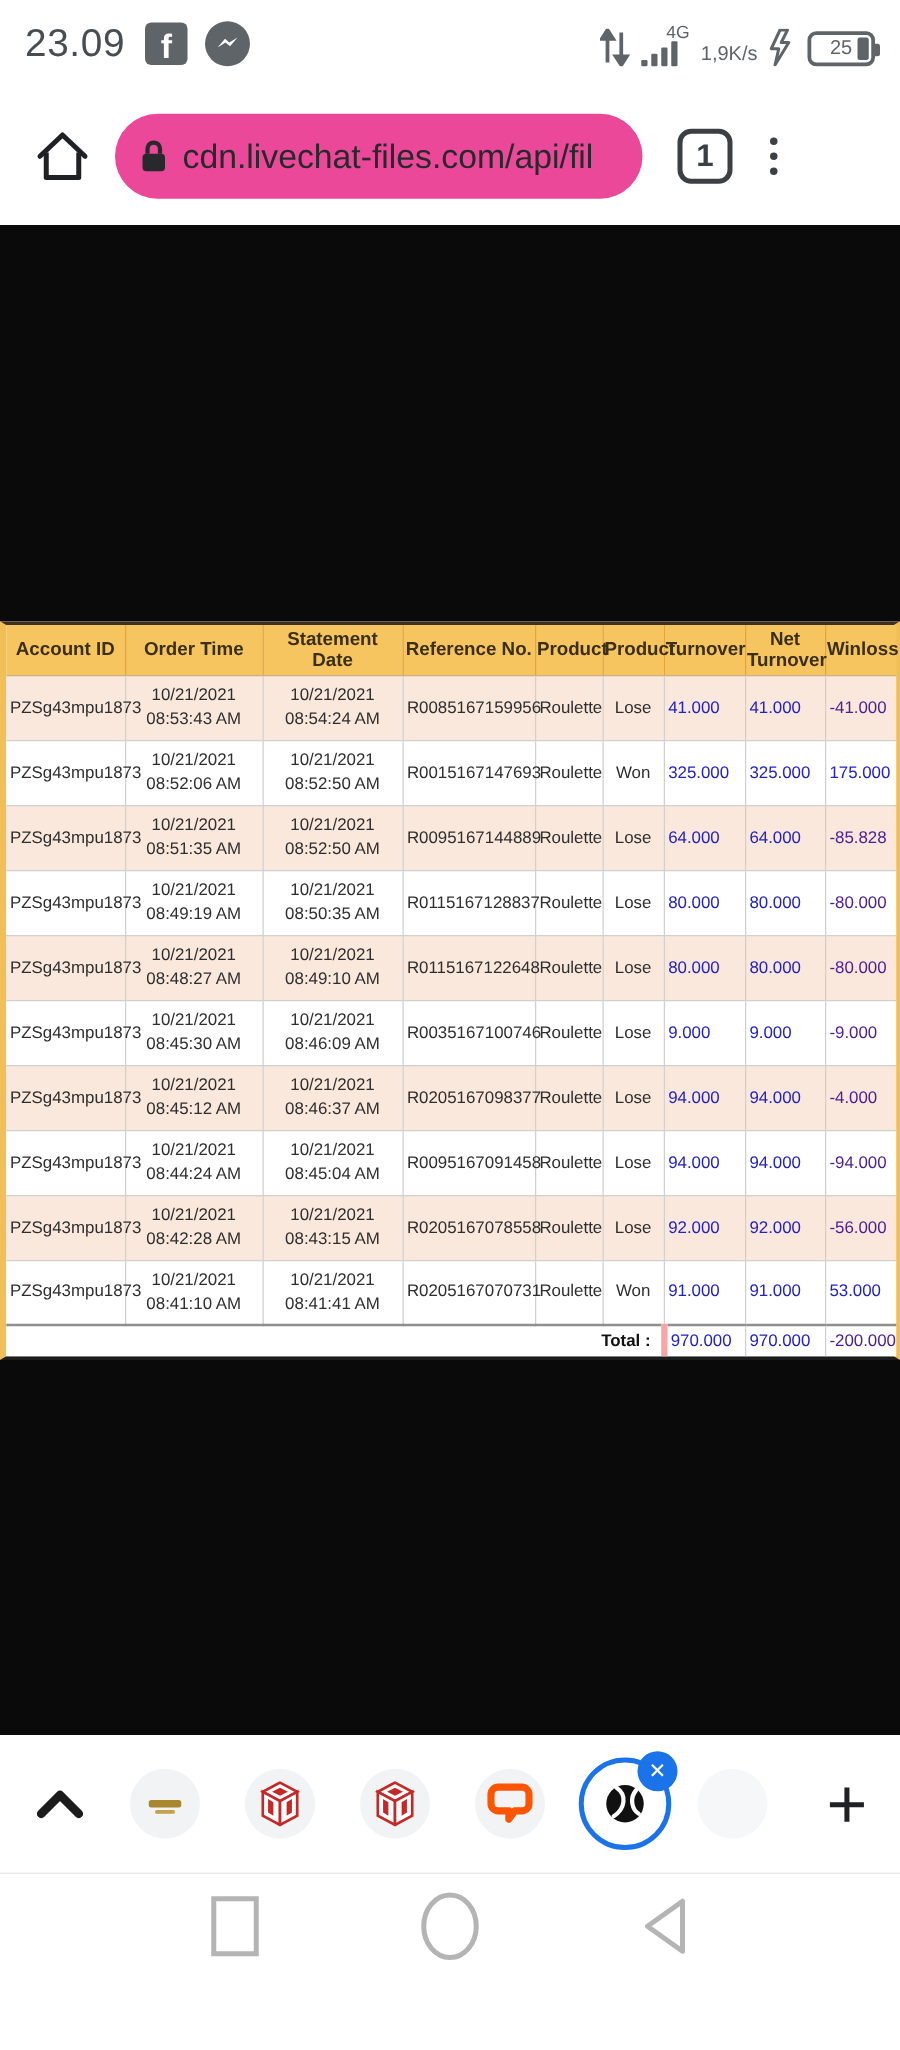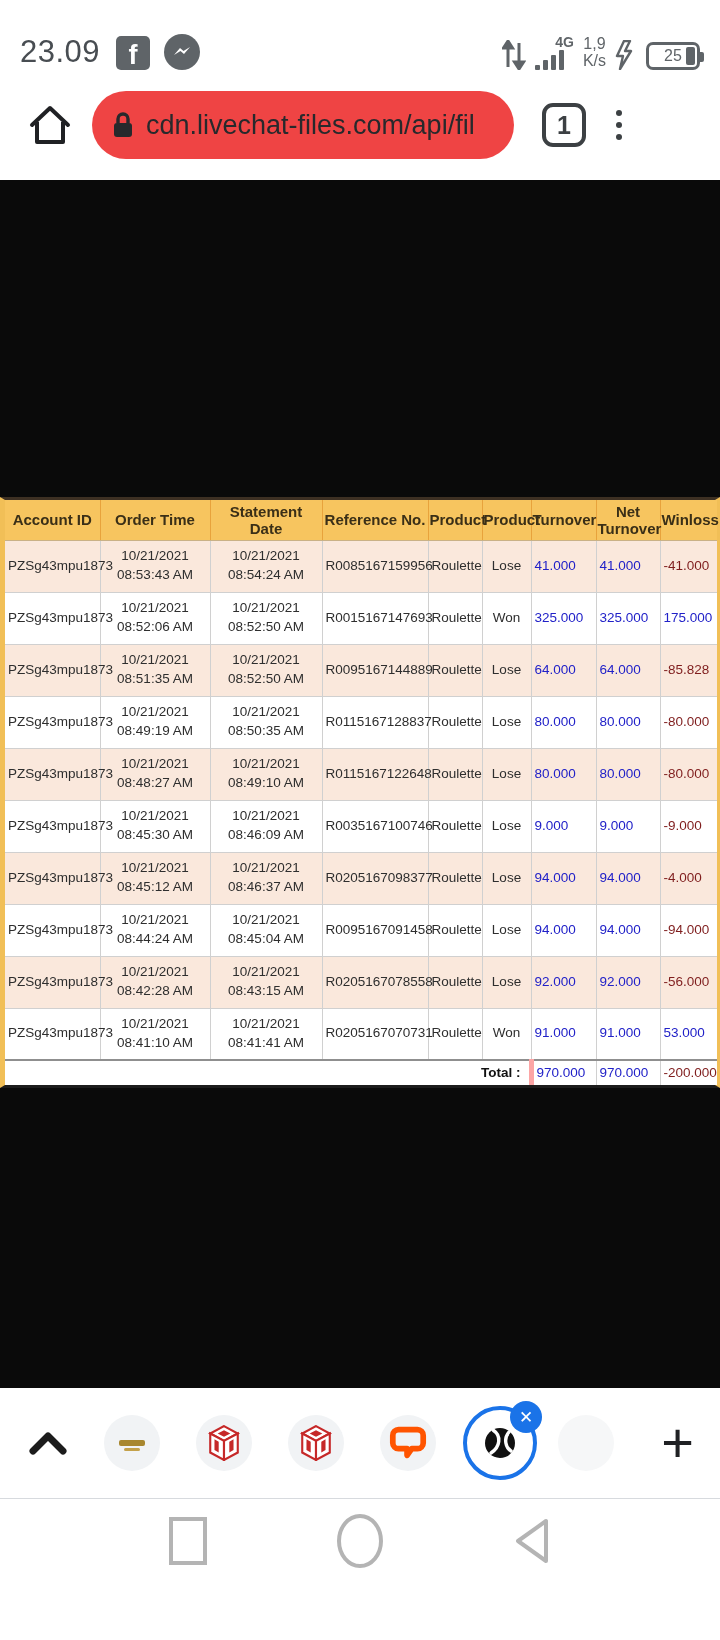--- a/index.html
+++ b/index.html
@@ -1,39 +1,39 @@
 <!DOCTYPE html>
 <html><head>
 <meta charset="utf-8">
 <style>
   * { margin:0; padding:0; box-sizing:border-box; }
   html,body { width:720px; }
   body { height:1640px; background:#fff; font-family:"Liberation Sans","DejaVu Sans",sans-serif; position:relative; overflow:hidden; }
 
   
-  .status-bar { height:70px; display:flex; align-items:flex-end; padding:0 20px; color:#5a6067; }
+  .status-bar { height:70px; display:flex; align-items:center; padding:0 20px; color:#5a6067; }
   .status-time { font-size:31px; color:#484d52; letter-spacing:0.5px; }
   .fb-icon { width:34px; height:34px; background:#5f6468; border-radius:5px; margin-left:16px;
              display:flex; align-items:flex-end; justify-content:center; color:#fff; font-weight:bold; font-size:27px; line-height:30px; }
   .msgr-icon { width:36px; height:36px; background:#5f6468; border-radius:50%; margin-left:14px;
              display:flex; align-items:center; justify-content:center; }
   .sb-right { margin-left:auto; display:flex; align-items:flex-end; gap:9px; }
   .net-block { display:flex; flex-direction:column; align-items:flex-start; line-height:1; }
-  .net-type { font-size:14px; font-weight:bold; color:#5f6468; margin-bottom:1px; margin-left:20px;}
+  .net-type { font-size:14px; font-weight:normal; color:#5f6468; margin-bottom:1px; margin-left:20px;}
   .sig-bars { display:flex; align-items:flex-end; gap:3px; }
   .sig-bars i { display:block; width:5px; background:#5f6468; border-radius:1px; }
-  .speed-block { display:flex; flex-direction:column; align-items:center; line-height:1.05; font-size:16px; color:#5f6468; }
+  .speed-block { display:flex; flex-direction:row; align-items:center; line-height:1.05; font-size:16px; color:#5f6468; }
   .battery { position:relative; width:54px; height:28px; border:3px solid #5f6468; border-radius:7px;
              display:flex; align-items:center; padding-left:15px; font-size:16px; color:#5f6468; }
   .battery .fill { position:absolute; right:2px; top:2px; bottom:2px; width:9px; background:#5f6468; border-radius:2px; }
   .battery .nub { position:absolute; right:-7px; top:7px; width:4px; height:10px; background:#5f6468; border-radius:0 2px 2px 0; }
 
   
   .browser-bar { height:110px; display:flex; align-items:center; padding:0 26px; background:#fff; }
-  .url-pill { margin-left:18px; width:422px; height:68px; background:#ef4444; border-radius:34px;
+  .url-pill { margin-left:18px; width:422px; height:68px; background:#ec4899; border-radius:34px;
               display:flex; align-items:center; padding:0 20px; }
   .url-text { margin-left:12px; font-size:27px; color:#27292c; white-space:nowrap; overflow:hidden; }
   .tab-box { margin-left:28px; width:44px; height:44px; border:4px solid #3c4043; border-radius:11px;
              display:flex; align-items:center; justify-content:center; font-size:25px; font-weight:bold; color:#3c4043; }
   .menu-dots { margin-left:30px; display:flex; flex-direction:column; gap:6px; }
   .menu-dots i { width:6px; height:6px; border-radius:50%; background:#3c4043; }
 
   
   .black-top { height:317px; background:#0a0a0a; }
   .black-bottom { height:300px; background:#0a0a0a; }
@@ -44,21 +44,21 @@
   table { width:100%; border-collapse:collapse; table-layout:fixed; }
   th { background:#f7c55f; color:#3a2f17; font-size:15px; font-weight:bold; height:40px;
        border-right:1px solid #e8a33c; border-bottom:1px solid #c9b186; text-align:center; padding:2px 1px; line-height:1.15; }
   th:last-child { border-right:none;margin-top:17px; }
   td { font-size:13.5px; color:#2e2e2e; border-right:1px solid #d0d0d0; border-bottom:1px solid #d0d0d0;
        height:52px; text-align:center; padding:2px 3px; line-height:1.4; background:#fff; }
   td:last-child { border-right:none; }
   tbody tr:nth-child(odd) td { background:#fae8dc; }
   td.num { text-align:left; padding-right:7px; }
   .blue { color:#2121c8; }
-  .red  { color:#7f1d1d; }
+  .red  { color:#4c1d95; }
   tfoot td { height:25px; border-top:2px solid #8f8f8f; border-bottom:none; font-size:13.5px; background:#fff; }
   tfoot .total-label { text-align:right; font-weight:bold; color:#111; padding-right:8px; border-right:5px solid #fca5a5; }
 
   
   .toolbar { height:110px; background:#fff; display:flex; align-items:center; padding:0 26px; position:relative; }
   .divider { height:1px; background:#d7dade; }
   .chevron-up { width:44px; display:flex; justify-content:center; }
   .app-circles { display:flex; align-items:center; gap:36px; margin-left:34px; }
   .app-circle { width:56px; height:56px; border-radius:50%; background:#f1f3f5;
                 display:flex; align-items:center; justify-content:center; position:relative; }

